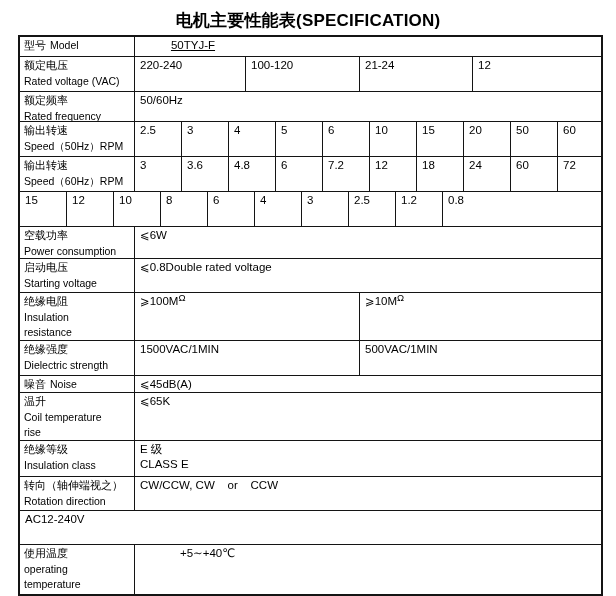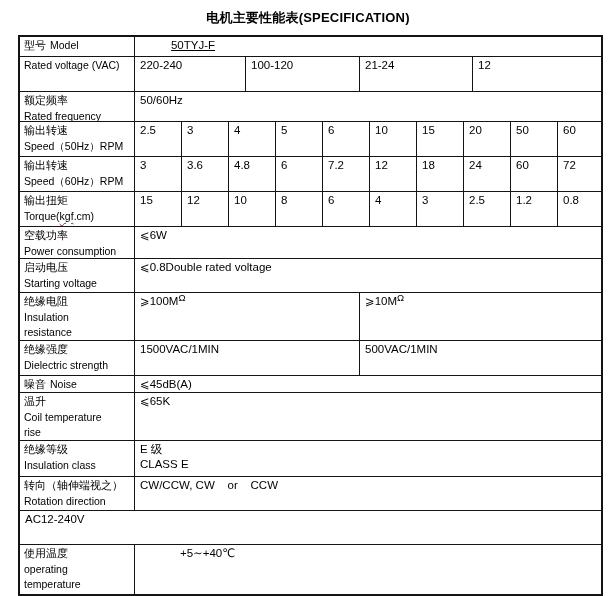--- a/index.html
+++ b/index.html
@@ -3,21 +3,21 @@
 <meta charset="utf-8">
 <style>
   html,body{margin:0;padding:0;}
   body{
     width:616px;height:596px;position:relative;background:#ffffff;
     font-family:"Liberation Sans","DejaVu Sans",sans-serif;color:#000;
     overflow:hidden;
   }
   .title{
     position:absolute;top:9px;left:0;width:616px;text-align:center;
-    font-size:13px;font-weight:bold;letter-spacing:0.2px;
+    font-size:17px;font-weight:bold;letter-spacing:0.2px;
   }
   .spec-table{
     position:absolute;top:35px;left:18px;width:585px;height:561px;
     border:2px solid #141414;box-sizing:border-box;background:#fff;
     display:flex;flex-direction:column;
   }
   .row{display:flex;box-sizing:border-box;border-bottom:1px solid #141414;flex:0 0 auto;justify-content:center;}
   .row.last{border-bottom:none;gap:40px;}
   .cell{box-sizing:border-box;border-right:1px solid #141414;padding:1px 2px 0 5px;
         font-size:11.5px;line-height:15px;overflow:hidden;}
@@ -42,20 +42,21 @@
 
 <div class="spec-table">
 
   <div class="row" style="height:20px">
     <div class="cell lbl one"><span class="zh">型号</span><span class="en">Model</span></div>
     <div class="cell end"><span class="center-box">50TYJ-F</span></div>
   </div>
 
   <div class="row" style="height:35px">
     <div class="cell lbl">
+      <div class="zh">额定电压</div>
       <div>Rated voltage (VAC)</div>
     </div>
     <div class="cell v1">220-240</div>
     <div class="cell v2">100-120</div>
     <div class="cell v3">21-24</div>
     <div class="cell end">12</div>
   </div>
 
   <div class="row" style="height:30px">
     <div class="cell lbl">
@@ -93,24 +94,20 @@
     <div class="cell c47">6</div>
     <div class="cell c47">7.2</div>
     <div class="cell c47">12</div>
     <div class="cell c47">18</div>
     <div class="cell c47">24</div>
     <div class="cell c47">60</div>
     <div class="cell end">72</div>
   </div>
 
   <div class="row" style="height:35px">
-    <div class="cell lbl">
-      <div class="zh">输出扭矩</div>
-      <div><span>Torque(</span><span class="sq">kgf</span><span>.cm)</span></div>
-    </div>
     <div class="cell c47">15</div>
     <div class="cell c47">12</div>
     <div class="cell c47">10</div>
     <div class="cell c47">8</div>
     <div class="cell c47">6</div>
     <div class="cell c47">4</div>
     <div class="cell c47">3</div>
     <div class="cell c47">2.5</div>
     <div class="cell c47">1.2</div>
     <div class="cell end">0.8</div>

